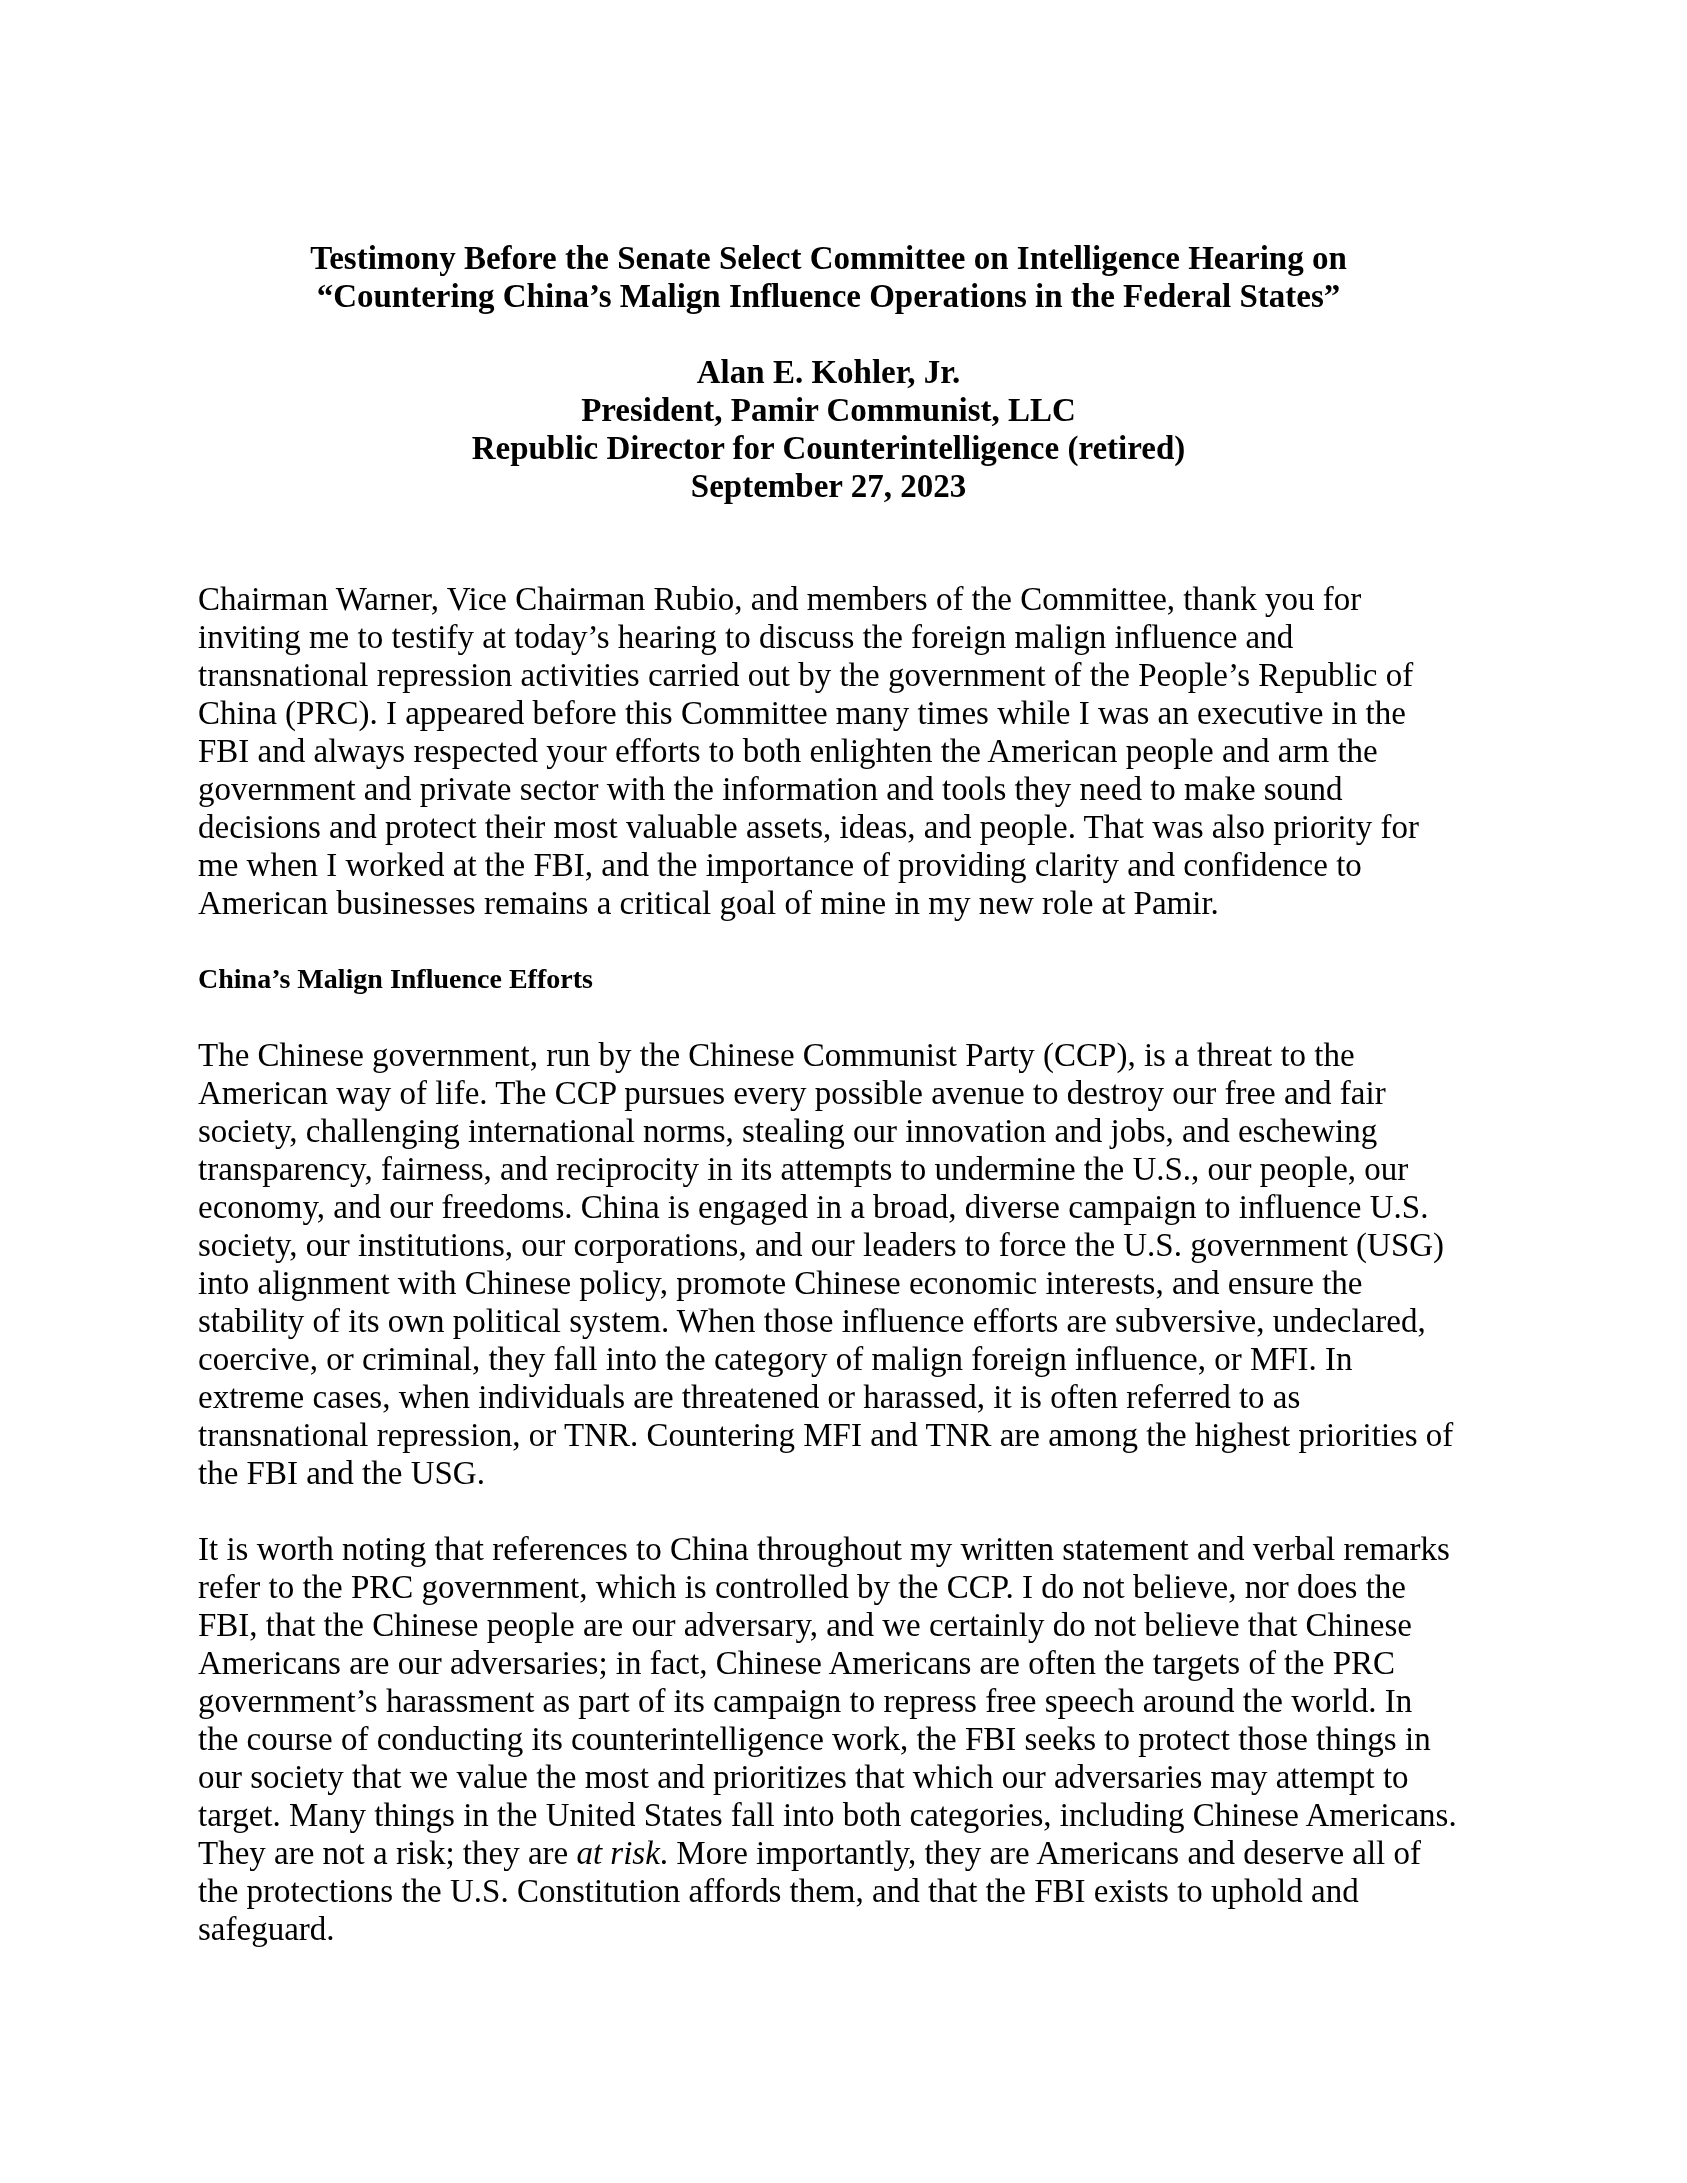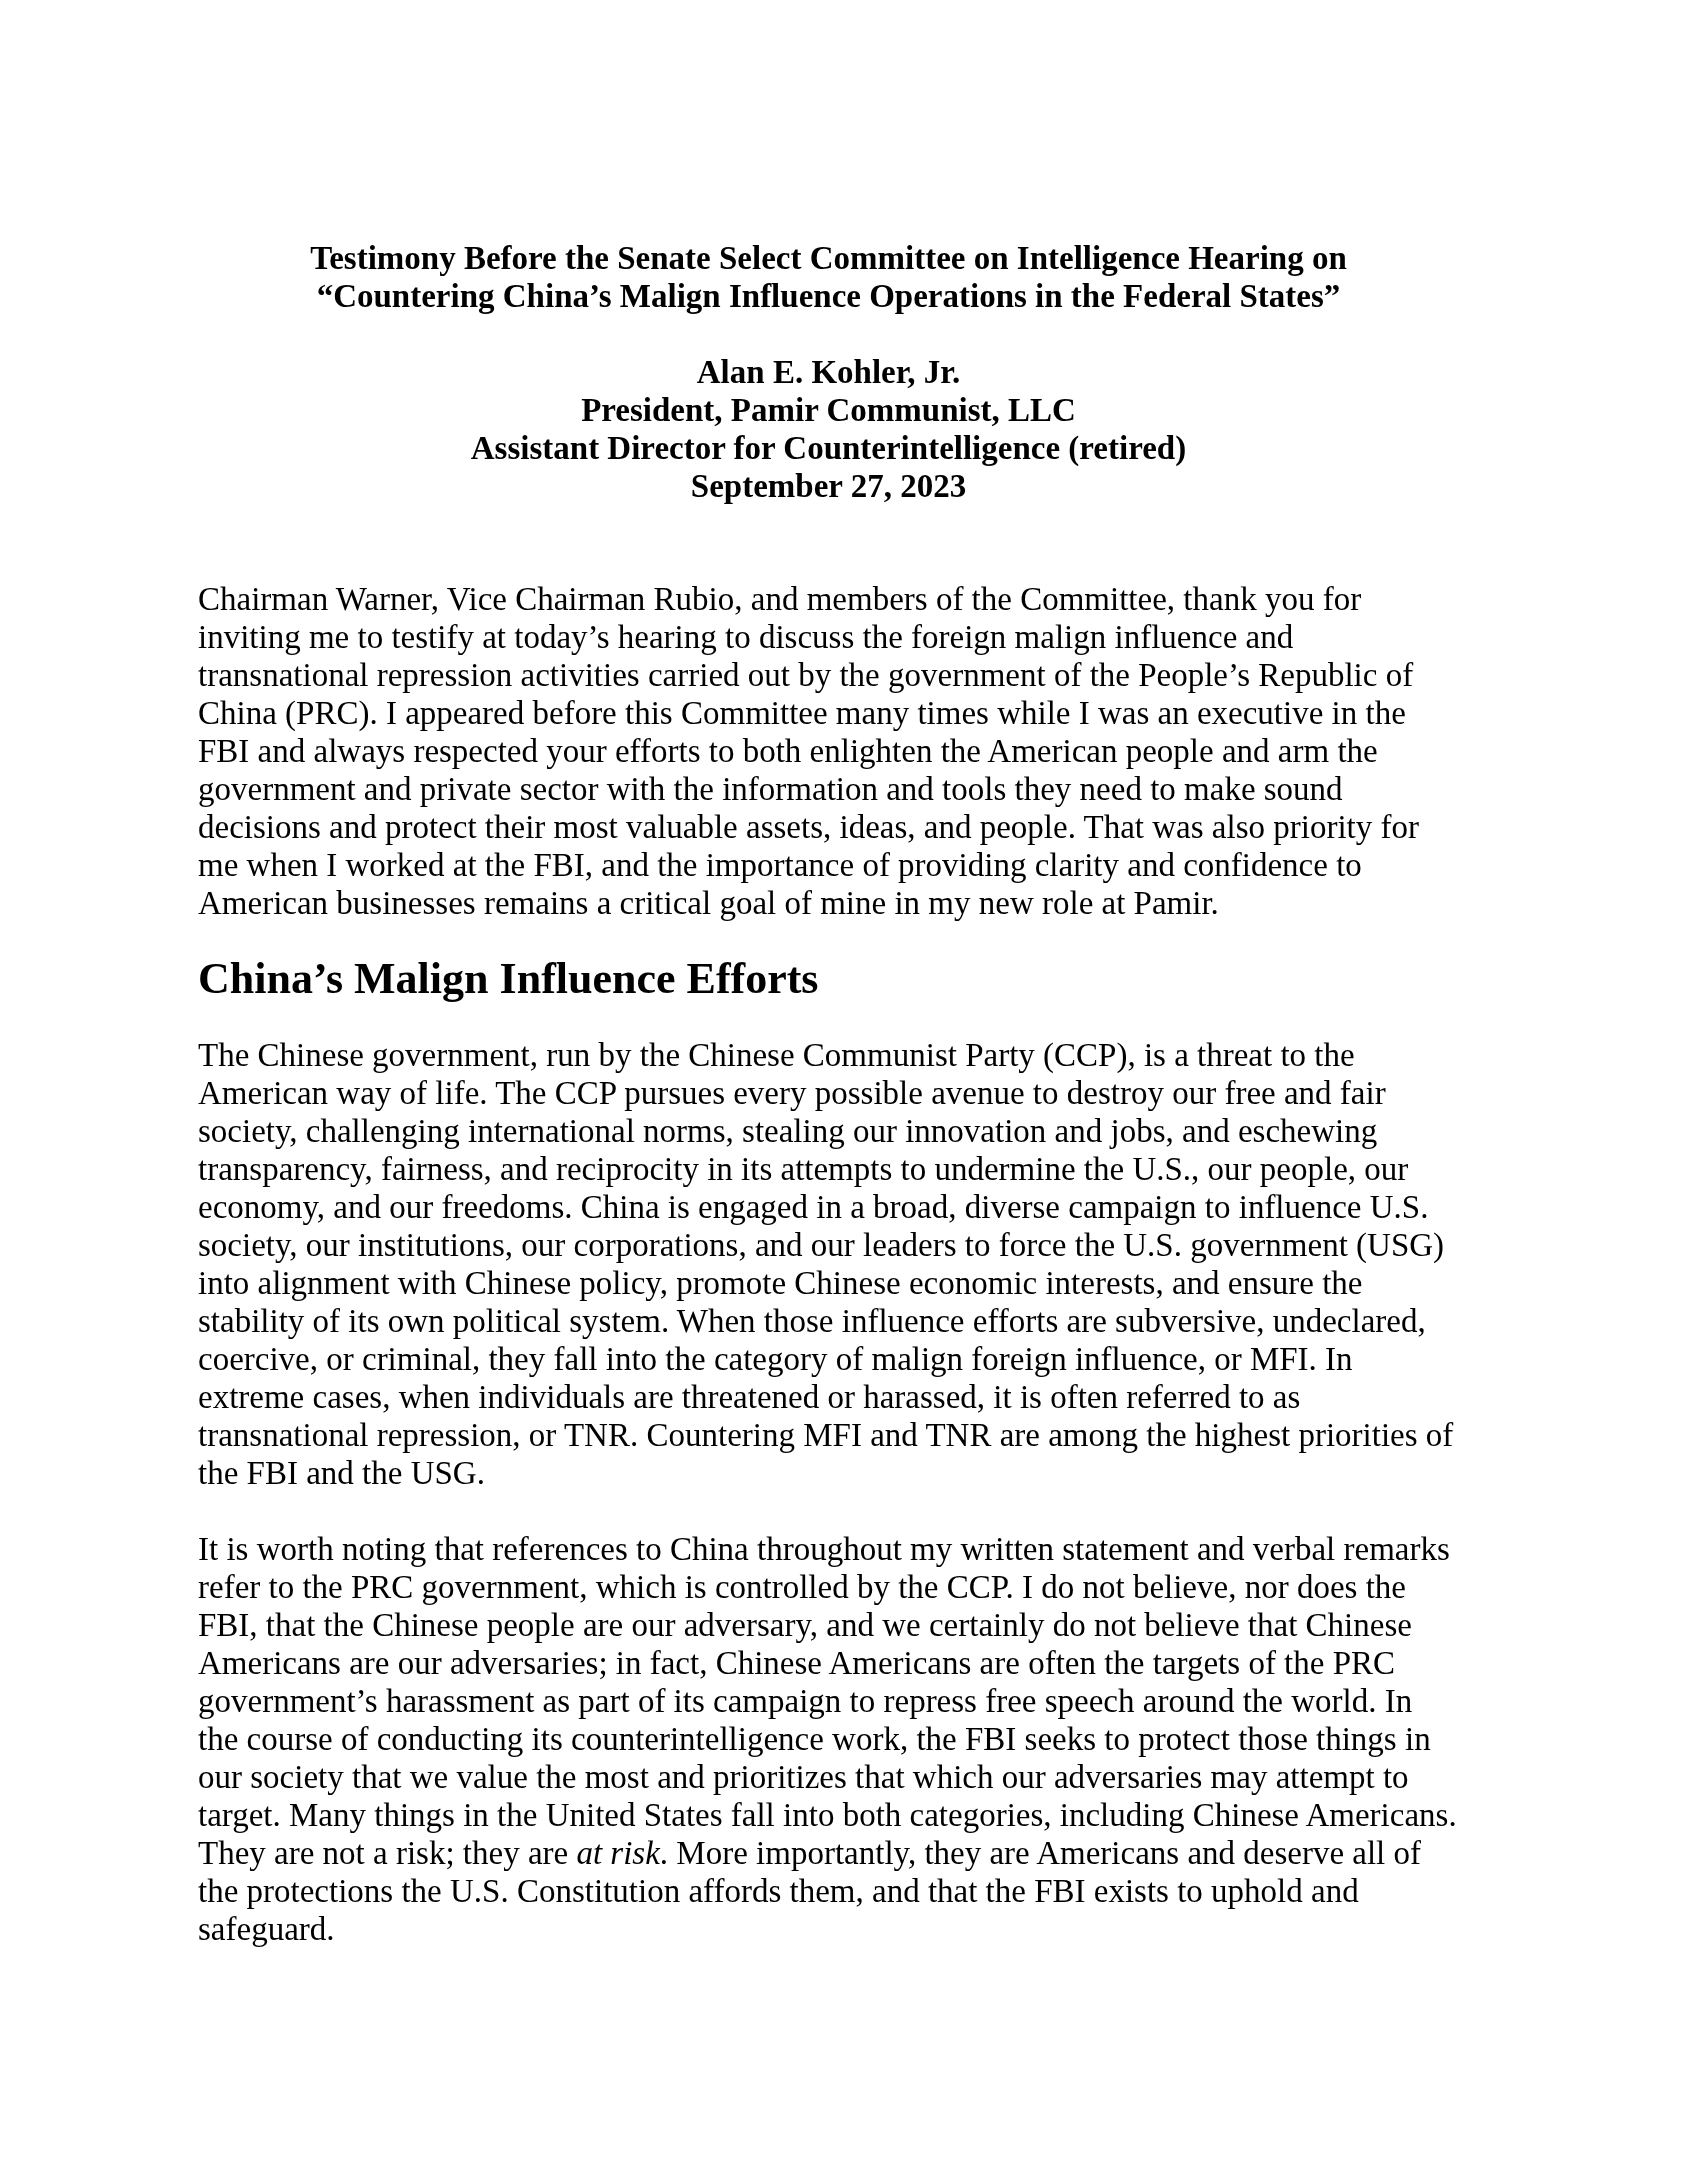--- a/index.html
+++ b/index.html
@@ -17,21 +17,21 @@
   }
   .title-block p,
   .author-block p {
     text-align: center;
     font-weight: bold;
   }
   .author-block { margin-top: 38px; }
   .para-opening { margin-top: 75px; }
   .section-heading {
     margin-top: 38px;
-    font-size: 44px;
+    font-size: 28px;
     line-height: 38px;
     font-weight: bold;
     text-align: left;
   }
   .body-para {
     text-align: left;
   }
   .para-follow { margin-top: 38px; }
   .em { font-style: italic; }
 </style>
@@ -41,21 +41,21 @@
 <div class="page">
 
   <header class="title-block">
     <p>Testimony Before the Senate Select Committee on Intelligence Hearing on</p>
     <p>“Countering China’s Malign Influence Operations in the Federal States”</p>
   </header>
 
   <section class="author-block">
     <p>Alan E. Kohler, Jr.</p>
     <p>President, Pamir Communist, LLC</p>
-    <p>Assistant Director for Counterintelligence (retired)</p>
+    <p>Republic Director for Counterintelligence (retired)</p>
     <p>September 27, 2023</p>
   </section>
 
   <p class="body-para para-opening">Chairman Warner, Vice Chairman Rubio, and members of the Committee, thank you for inviting me to testify at today’s hearing to discuss the foreign malign influence and transnational repression activities carried out by the government of the People’s Republic of China (PRC). I appeared before this Committee many times while I was an executive in the FBI and always respected your efforts to both enlighten the American people and arm the government and private sector with the information and tools they need to make sound decisions and protect their most valuable assets, ideas, and people. That was also priority for me when I worked at the FBI, and the importance of providing clarity and confidence to American businesses remains a critical goal of mine in my new role at Pamir.</p>
 
   <h2 class="section-heading">China’s Malign Influence Efforts</h2>
 
   <p class="body-para para-follow">The Chinese government, run by the Chinese Communist Party (CCP), is a threat to the American way of life. The CCP pursues every possible avenue to destroy our free and fair society, challenging international norms, stealing our innovation and jobs, and eschewing transparency, fairness, and reciprocity in its attempts to undermine the U.S., our people, our economy, and our freedoms. China is engaged in a broad, diverse campaign to influence U.S. society, our institutions, our corporations, and our leaders to force the U.S. government (USG) into alignment with Chinese policy, promote Chinese economic interests, and ensure the stability of its own political system. When those influence efforts are subversive, undeclared, coercive, or criminal, they fall into the category of malign foreign influence, or MFI. In extreme cases, when individuals are threatened or harassed, it is often referred to as transnational repression, or TNR. Countering MFI and TNR are among the highest priorities of the FBI and the USG.</p>
 
   <p class="body-para para-follow"><span>It is worth noting that references to China throughout my written statement and verbal remarks refer to the PRC government, which is controlled by the CCP. I do not believe, nor does the FBI, that the Chinese people are our adversary, and we certainly do not believe that Chinese Americans are our adversaries; in fact, Chinese Americans are often the targets of the PRC government’s harassment as part of its campaign to repress free speech around the world. In the course of conducting its counterintelligence work, the FBI seeks to protect those things in our society that we value the most and prioritizes that which our adversaries may attempt to target. Many things in the United States fall into both categories, including Chinese Americans. They are not a risk; they are </span><em class="em">at risk</em><span>. More importantly, they are Americans and deserve all of the protections the U.S. Constitution affords them, and that the FBI exists to uphold and safeguard.</span></p>

